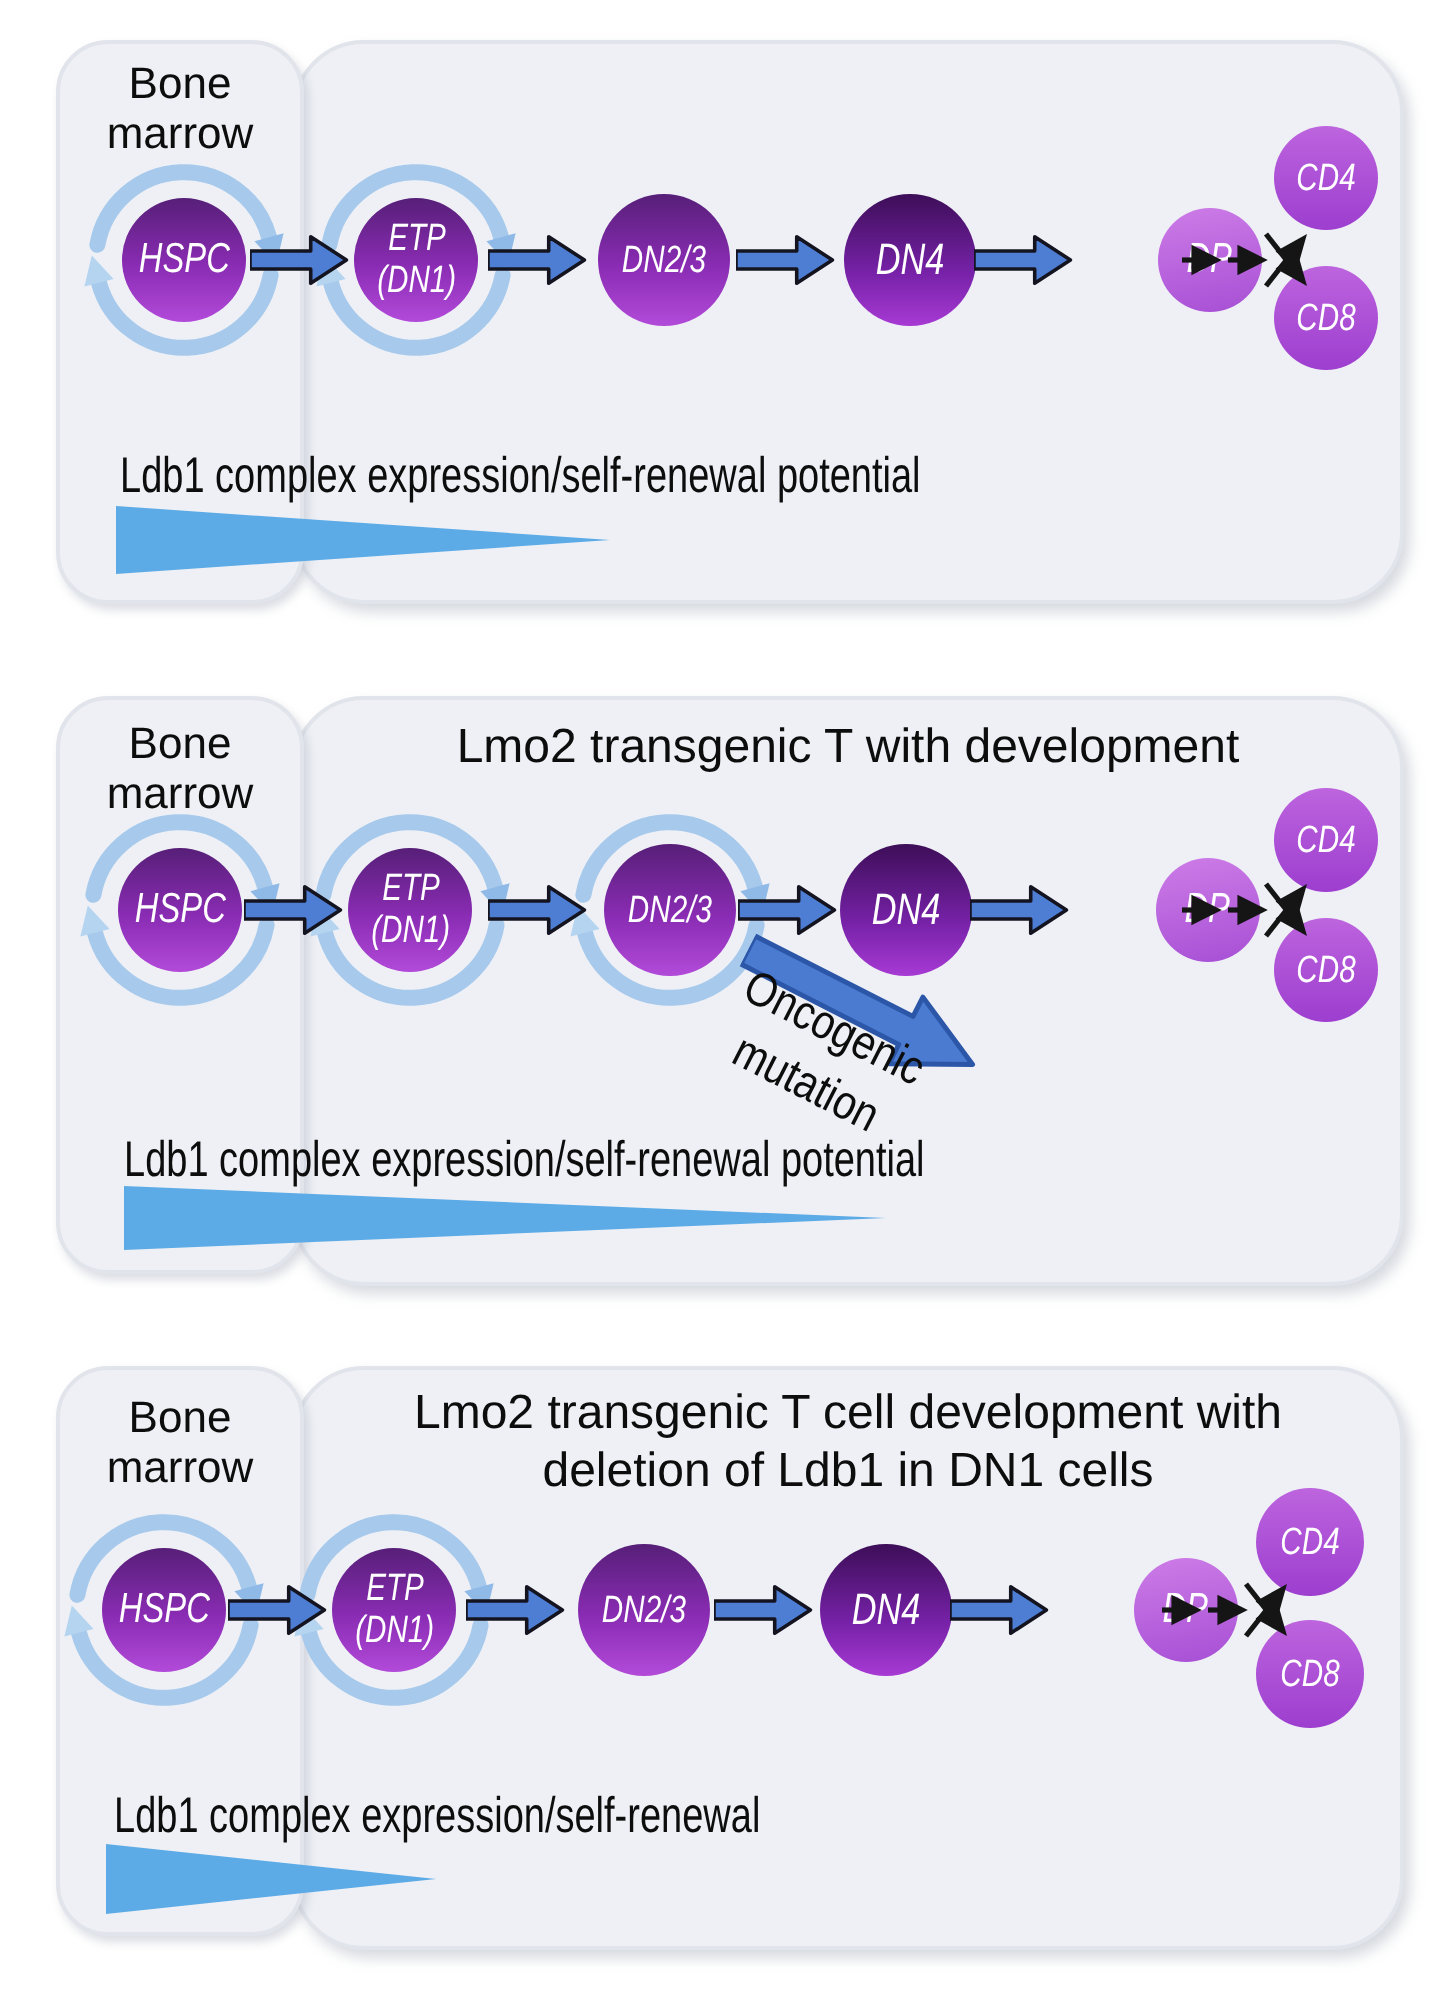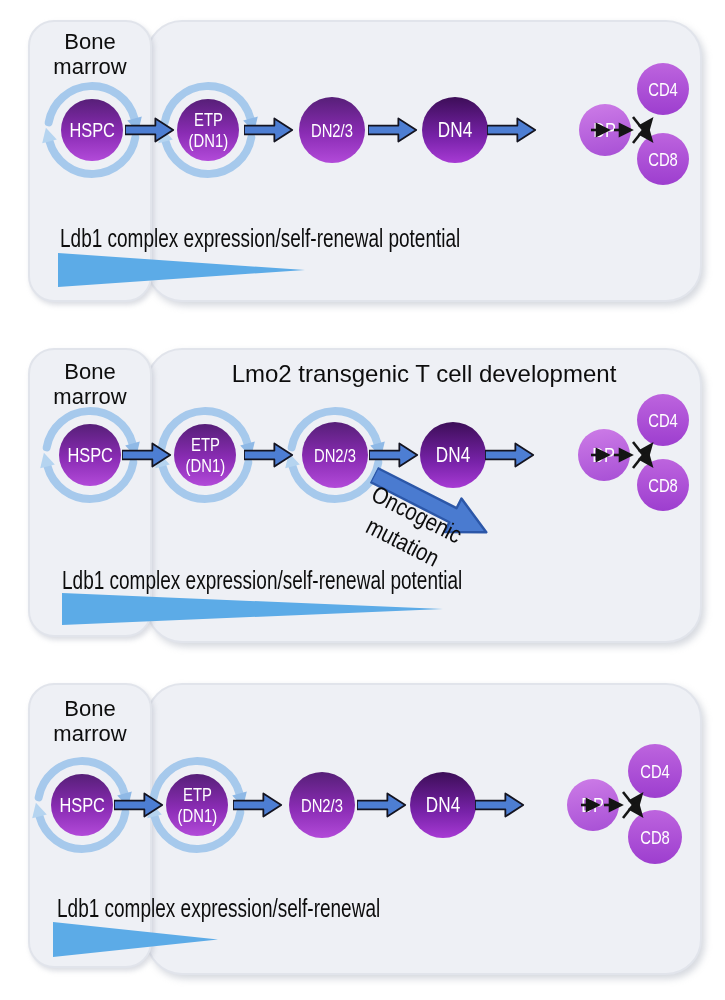--- a/index.html
+++ b/index.html
@@ -31,21 +31,21 @@
   .title { position:absolute; left:146px; width:556px; text-align:center;
            font-size:24px; line-height:29px; }
   .t1 { top:14px; } .t2 { top:11px; } .t3 { top:9px; }
 
   .bm { position:absolute; left:28px; width:124px; text-align:center;
         font-size:22px; line-height:25px; }
   .bm1 { top:9px; } .bm2 { top:11px; } .bm3 { top:13px; }
 
   .node { position:absolute; border-radius:50%; color:#fff;
           display:flex; flex-direction:column; align-items:center; justify-content:center;
-          text-align:left; }
+          text-align:left;font-style:italic; }
   .sz62 { width:62px; height:62px; }
   .sz66 { width:66px; height:66px; }
   .sz52 { width:52px; height:52px; }
   .sz54 { width:54px; height:54px; }
   .grad-a { background: linear-gradient(180deg,#571f78 0%, #8a2cb4 55%, #b24ad9 100%); }
   .grad-b { background: linear-gradient(180deg,#3d0e58 0%, #7722a8 60%, #a73ad4 100%); }
   .grad-c { background: linear-gradient(170deg,#cd7ce7 0%, #a74fd5 100%); margin-left: 43px; }
   .grad-d { background: linear-gradient(180deg,#bd64de 0%, #9d3ecf 100%); }
   .grad-t { background: linear-gradient(180deg,#ee1220 8%, #fb7ad8 100%); }
 
@@ -175,21 +175,21 @@
     <svg class="tri tri1" viewBox="0 0 100 100" preserveAspectRatio="none">
       <polygon points="0,0 100,50 0,100" fill="#5cabe7"></polygon>
       </svg>
   </section>
 
   <section class="row r2">
     <div class="mainbox mb2"></div>
     <div class="bonebox bb2"></div>
 
     <div class="title t2">
-      <div>Lmo2 transgenic T cell development</div>
+      <div>Lmo2 transgenic T with development</div>
       <div></div>
     </div>
     <div class="bm bm2">
       <div>Bone</div>
       <div>marrow</div>
     </div>
 
     <svg class="arc p2-arc-hspc" viewBox="0 0 110 110">
       <path d="M 11.7 47.4 A 44 44 0 0 1 97.5 43.6" stroke="#a6c9ec" stroke-width="8" fill="none" stroke-linecap="round"></path>
       <polygon points="104.8,41.6 90.2,45.6 101.1,57.2" fill="#8fb9e6"></polygon>
@@ -270,20 +270,22 @@
     <svg class="tri tri2" viewBox="0 0 100 100" preserveAspectRatio="none">
       <polygon points="0,0 100,50 0,100" fill="#5cabe7"></polygon>
       </svg>
   </section>
 
   <section class="row r3">
     <div class="mainbox mb3"></div>
     <div class="bonebox bb3"></div>
 
     <div class="title t3">
+      <div>Lmo2 transgenic T cell development with</div>
+      <div>deletion of Ldb1 in DN1 cells</div>
     </div>
     <div class="bm bm3">
       <div>Bone</div>
       <div>marrow</div>
     </div>
 
     <svg class="arc p3-arc-hspc" viewBox="0 0 110 110">
       <path d="M 11.7 47.4 A 44 44 0 0 1 97.5 43.6" stroke="#a6c9ec" stroke-width="8" fill="none" stroke-linecap="round"></path>
       <polygon points="104.8,41.6 90.2,45.6 101.1,57.2" fill="#8fb9e6"></polygon>
       <path d="M 98.3 62.6 A 44 44 0 0 1 12.5 66.4" stroke="#a6c9ec" stroke-width="8" fill="none" stroke-linecap="round"></path>

